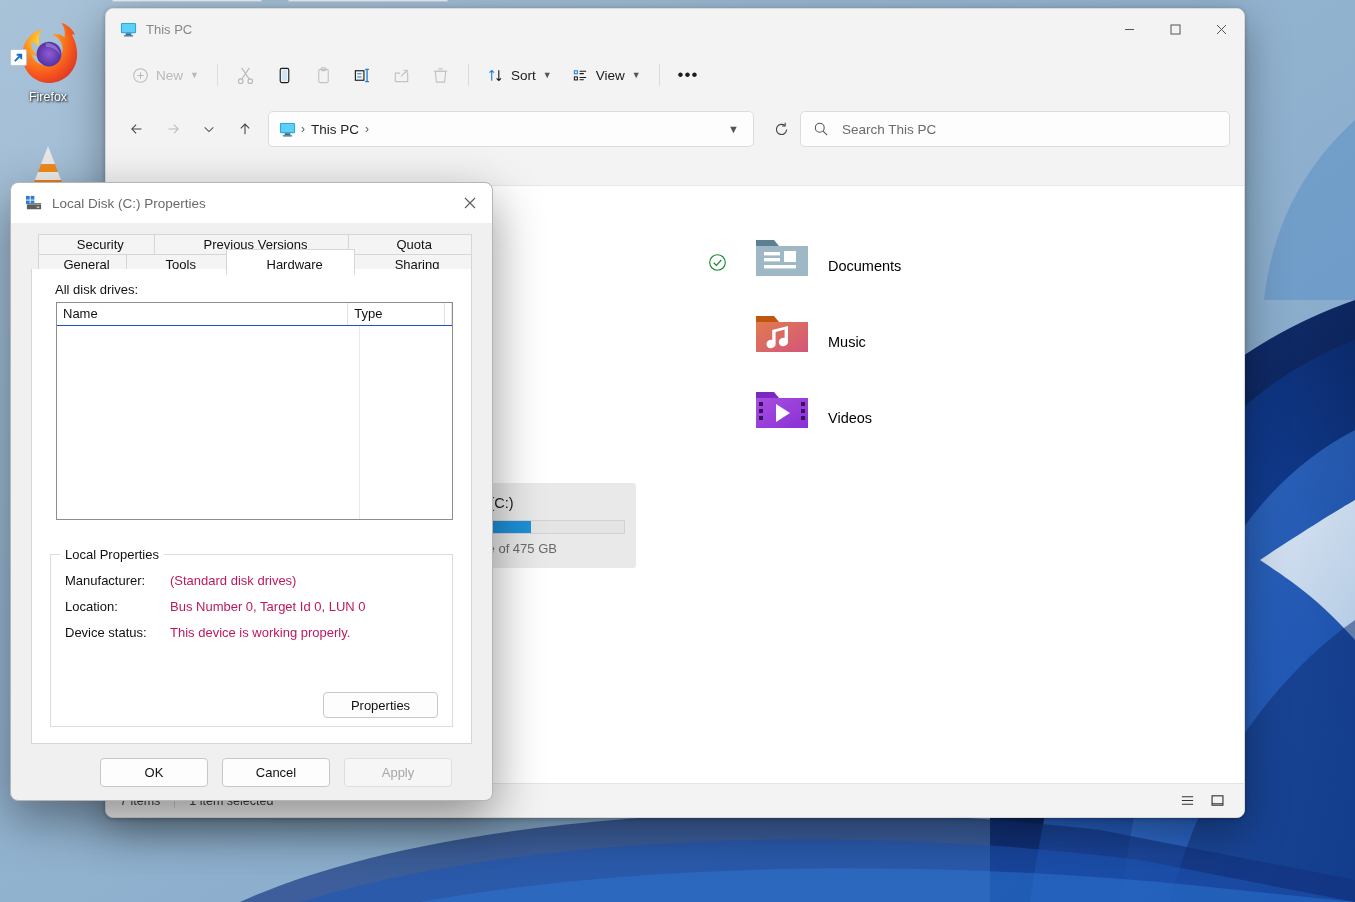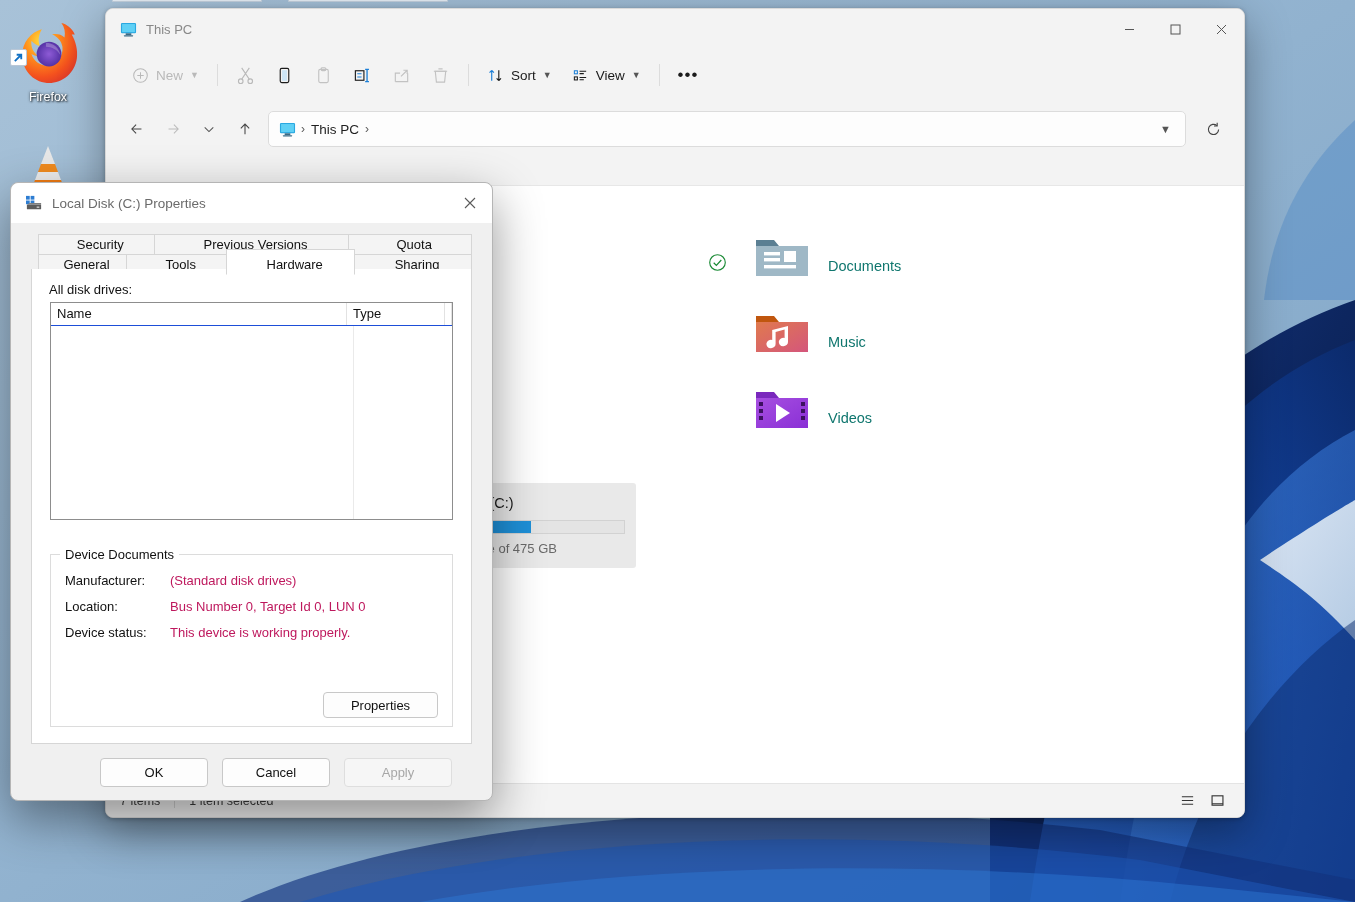--- a/index.html
+++ b/index.html
@@ -56,21 +56,21 @@
      display:flex; align-items:center; padding:0 8px; margin:0 8px 0 4px; }
   .crumb { font-size:13.5px; color:#1f1f1f; padding:2px 5px; border-radius:3px; }
   .crumb-sep { font-size:12px; color:#5b5b5b; padding:0 1px; }
   #searchbox { width:430px; height:36px; background:#fdfdfd; border:1px solid #dcdcdc;
      border-radius:5px; display:flex; align-items:center; padding:0 12px; gap:13px; }
   #searchbox .ph { font-size:13.5px; color:#6a6a6a; }
 
   #content { position:absolute; left:0; right:0; top:176px; bottom:34px; background:#fff;
      border-top:1px solid #e7e7e7; }
   .grid-item { position:absolute; display:flex; align-items:center; gap:18px; }
-  .grid-label { font-size:14.5px; color:#0f766e;margin-top:16px; }
+  .grid-label { font-size:14.5px; color:#000000;margin-top:16px; }
 
   .drive-tile { position:absolute; background:#e9e9e9; border-radius:3px; padding:12px 14px; }
   .drive-name { font-size:14.5px; color:#1b1b1b; }
   .bar-track { width:175px; height:14px; background:#e4e4e4; border:1px solid #d2d2d2; margin:9px 0 7px; }
   .bar-fill { height:100%; background:#1e90d8; }
   .drive-sub { font-size:13px; color:#6a6a6a; }
 
   #statusbar { position:absolute; left:0; right:0; bottom:0; height:34px; background:#f3f3f3;
      border-top:1px solid #e4e4e4; display:flex; align-items:center; padding:0 14px; }
   .status-txt { font-size:12.5px; color:#3b3b3b; }
@@ -91,21 +91,21 @@
 
   #tabstrip { position:relative; margin:11px 20px 0 27px; height:40px; }
   .tabrow { display:flex; height:21px; }
   .tab { background:#f4f4f4; border:1px solid #d6d6d6; display:flex; align-items:center;
      justify-content:center; font-size:13px; color:#111;padding-left:8px; }
   .tab.active { background:#fff; border-bottom-color:#fff; position:relative; z-index:3; }
   .tabrow.bottom { margin-top:-1px; }
   .tab.active.tall { height:26px; margin-top:-5px; align-items:flex-end; padding-bottom:2px; }
 
   #panel { position:absolute; left:20px; right:20px; top:86px; bottom:56px;
-     background:#fff; border:1px solid #d6d6d6; border-top:none; }
+     background:#fff; border:1px solid #d6d6d6; border-top:none;padding-left:6px; }
 
   .panel-label { font-size:13px; color:#111; margin:13px 0 5px 17px; }
 
   #drivelist { margin:0 18px; height:218px; border:1px solid #8d8d8d; background:#fff;
      position:relative; overflow:hidden; }
   .lv-head { display:flex; height:23px; border-bottom:1px solid #1d4ed8; }
   .lv-h { font-size:13px; color:#111; padding:3px 0 0 6px; border-right:1px solid #e2e2e2; }
   .lv-row { display:flex; height:21px; align-items:center; background:#d3d3d3; }
   .lv-c { font-size:13px; color:#111; display:flex; align-items:center; gap:8px; padding-left:6px; }
   .lv-colline { position:absolute; top:23px; bottom:0; width:1px; background:#eaeaea; }
@@ -355,20 +355,27 @@
       <span style="margin-left:auto;font-size:11px;color:#555;padding-right:6px">▼</span>
     </div>
 
     <div class="nav-btn">
       <svg width="17" height="17" viewBox="0 0 18 18">
         <path d="M14.4,9 A5.4,5.4 0 1 1 12.6,4.9" stroke="#444" stroke-width="1.2" fill="none"></path>
         <path d="M12.9,1.9 L12.9,5.3 L9.5,5.3" stroke="#444" stroke-width="1.2" fill="none"></path>
       </svg>
     </div>
 
+    <div id="searchbox">
+      <svg width="16" height="16" viewBox="0 0 18 18">
+        <circle cx="7.6" cy="7.6" r="5" fill="none" stroke="#555" stroke-width="1.2"></circle>
+        <path d="M11.3,11.3 L16,16" stroke="#555" stroke-width="1.2"></path>
+      </svg>
+      <span class="ph">Search This PC</span>
+    </div>
   </div>
 
   <div id="content">
 
     <div class="grid-item" style="left:330px;top:52px;">
       <span class="grid-label">ktop</span>
     </div>
     <div class="grid-item" style="left:330px;top:128px;">
       <span class="grid-label">nloads</span>
     </div>
@@ -499,21 +506,21 @@
       <div class="lv-head">
         <div class="lv-h" style="width:302px">Name</div>
         <div class="lv-h" style="width:100px">Type</div>
         <div class="lv-h" style="flex:1"></div>
       </div>
       <div class="lv-colline" style="left:302px"></div>
 
     </div>
 
     <div id="devprops">
-      <span class="legend">Device Documents</span>
+      <span class="legend">Local Properties</span>
       <div style="margin-top:18px"></div>
       <div class="dp-row" style="margin-bottom:11px">
         <span class="dp-key">Manufacturer:</span>
         <span class="dp-val">(Standard disk drives)</span>
       </div>
       <div class="dp-row" style="margin-bottom:11px">
         <span class="dp-key">Location:</span>
         <span class="dp-val">Bus Number 0, Target Id 0, LUN 0</span>
       </div>
       <div class="dp-row">

